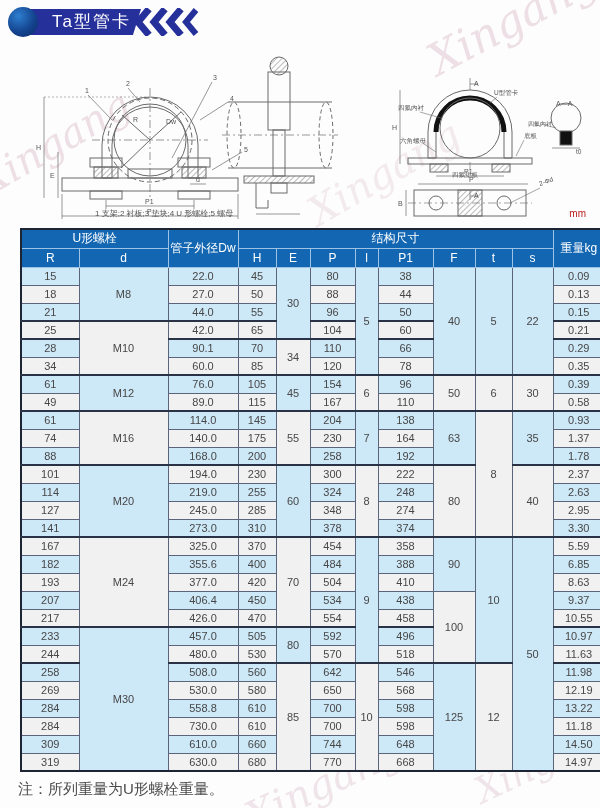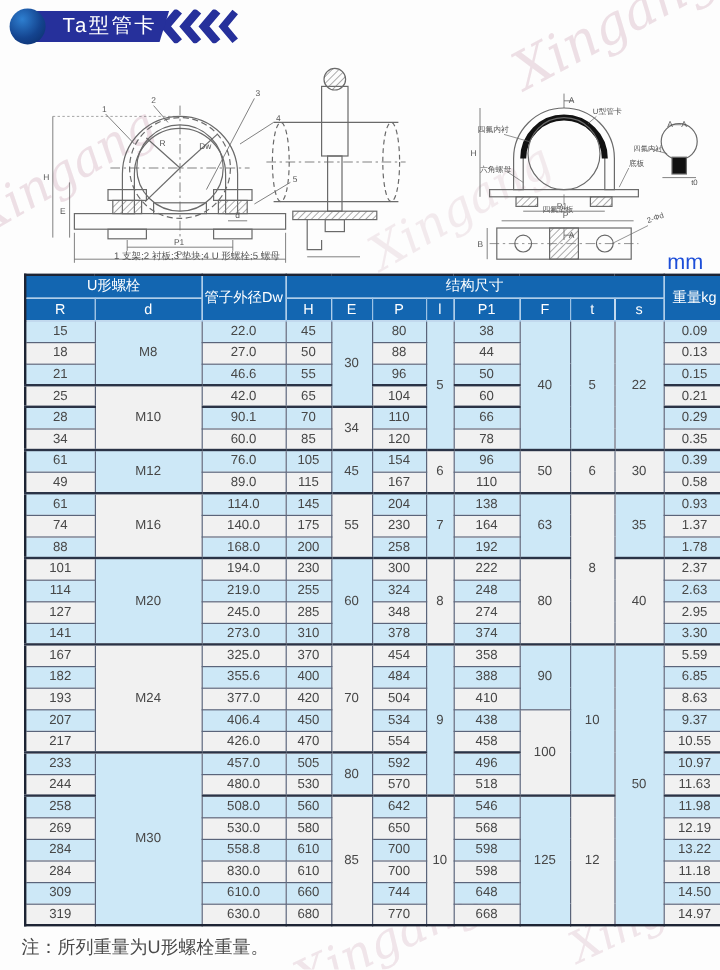--- a/index.html
+++ b/index.html
@@ -22,21 +22,21 @@
   .banner {
     margin-left:-10px; background:#26309b; color:#fff; height:26px; line-height:26px;
     padding:0 10px 0 24px; font-size:17px; letter-spacing:2px;
     clip-path:polygon(0 0, 100% 0, calc(100% - 8px) 100%, 0 100%);
     position:relative; z-index:1;
   }
   .chevrons { margin-left:-6px; }
   
   .drawings { position:absolute; top:40px; left:0; width:600px; height:182px; z-index:1; }
   svg text { font-family:"Liberation Sans",sans-serif; fill:#555; }
-  .mm-label { position:absolute; top:208px; right:14px; font-size:18px; color:#1d4ed8; z-index:2; }
+  .mm-label { position:absolute; top:208px; right:14px; font-size:10px; color:#b91c1c; z-index:2; }
   
   .spec-table {
     position:absolute; top:228px; left:20px; width:584px; z-index:2;
     border-collapse:collapse; table-layout:fixed;
     border:2px solid #1d2434; font-size:11px;
   }
   .spec-table td { border:1px solid #5a647a; text-align:center; vertical-align:middle; color:#474747; height:18px; padding:0; overflow:hidden; }
   .spec-table thead td { background:#1366b1; color:#fff; border:1px solid #9cc2e5; font-size:12px; height:19px; }
   .spec-table tr.thick td { border-top:2px solid #2a3346; }
   td.cb { background:#cde8f7; }
@@ -257,21 +257,21 @@
       <tr>
         <td class="cw">18</td>
         <td class="cw">27.0</td>
         <td class="cw">50</td>
         <td class="cw">88</td>
         <td class="cw">44</td>
         <td class="cw">0.13</td>
       </tr>
       <tr>
         <td class="cb">21</td>
-        <td class="cb">46.6</td>
+        <td class="cb">44.0</td>
         <td class="cb">55</td>
         <td class="cb">96</td>
         <td class="cb">50</td>
         <td class="cb">0.15</td>
       </tr>
       <tr class="thick">
         <td class="cw">25</td>
         <td class="cw" rowspan="3">M10</td>
         <td class="cw">42.0</td>
         <td class="cw">65</td>
@@ -473,21 +473,21 @@
       <tr>
         <td class="cb">284</td>
         <td class="cb">558.8</td>
         <td class="cb">610</td>
         <td class="cb">700</td>
         <td class="cb">598</td>
         <td class="cb">13.22</td>
       </tr>
       <tr>
         <td class="cw">284</td>
-        <td class="cw">830.0</td>
+        <td class="cw">730.0</td>
         <td class="cw">610</td>
         <td class="cw">700</td>
         <td class="cw">598</td>
         <td class="cw">11.18</td>
       </tr>
       <tr>
         <td class="cb">309</td>
         <td class="cb">610.0</td>
         <td class="cb">660</td>
         <td class="cb">744</td>

